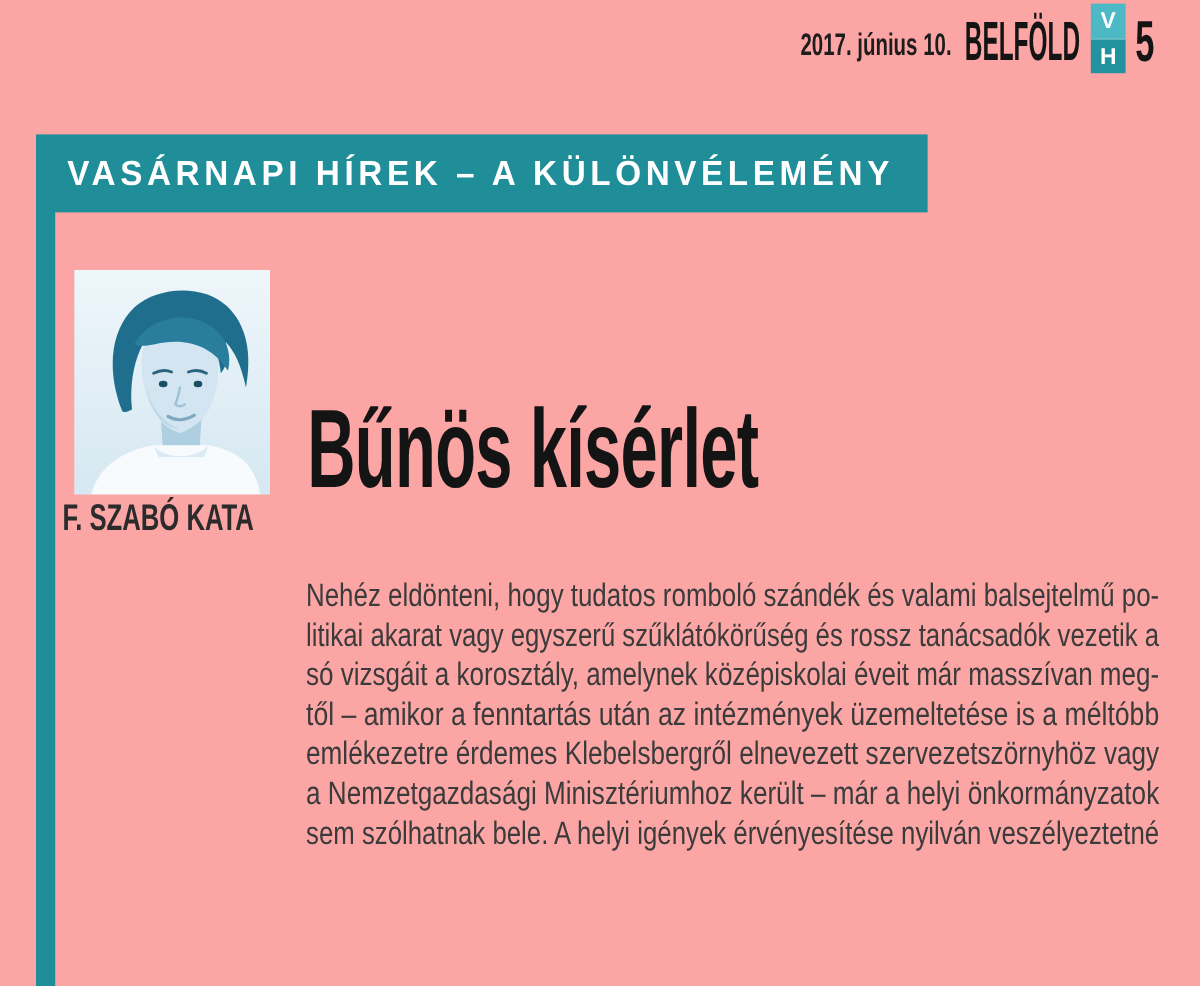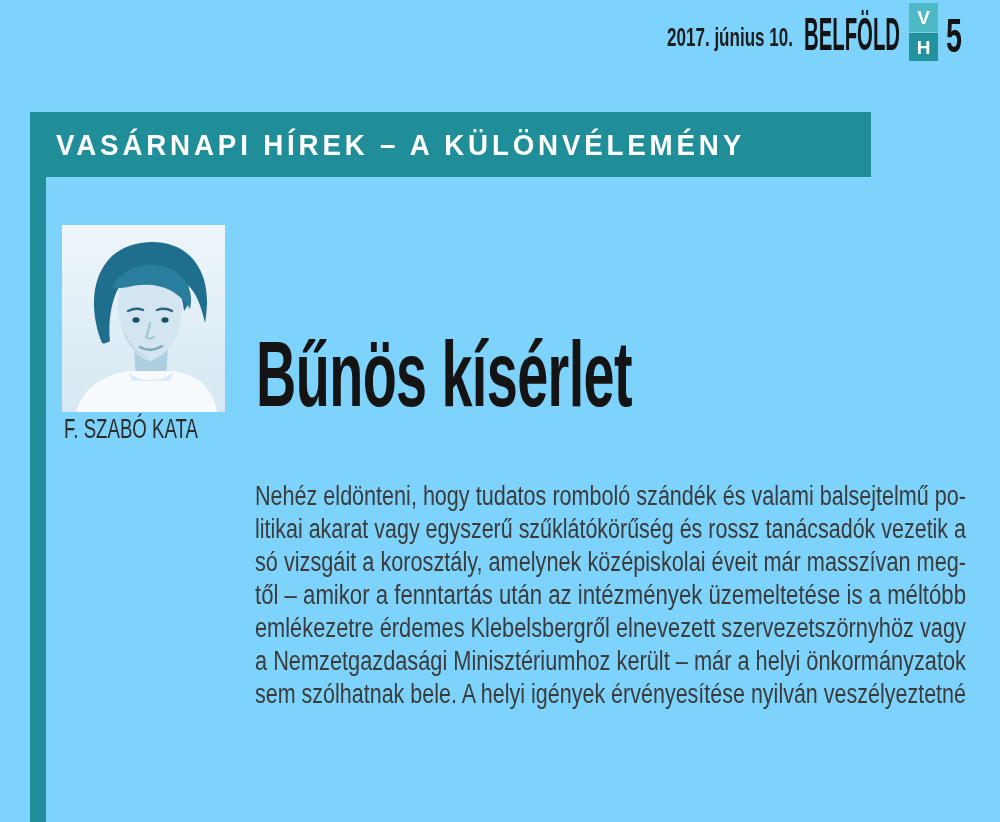--- a/index.html
+++ b/index.html
@@ -10,43 +10,43 @@
     --body_text:#3b3b3b;
     --masthead_black:#1d1d1d;
     --band_text:#ffffff;
     --photo_bg:#e3eff7;
   }
   *{margin:0;padding:0;box-sizing:border-box;}
   html,body{background:#ffffff;}
   .page{
     position:relative;
     width:1000px;height:822px;
-    background:#7dd3fc;
+    background:#fca5a5;
     overflow:hidden;
     font-family:"Liberation Sans","DejaVu Sans",sans-serif;
   }
   .fit{display:inline-block;white-space:nowrap;transform-origin:0 50%;}
   
   .m-date{position:absolute;left:667px;top:22px;font-size:26px;font-weight:700;color:var(--masthead_black);}
   .m-section{position:absolute;left:804px;top:7px;font-size:46px;font-weight:700;letter-spacing:0;color:var(--headline_black);}
   .m-logo{position:absolute;left:909px;top:3px;width:29px;height:58px;}
   .m-logo .sq{width:29px;height:29px;display:flex;align-items:center;justify-content:center;
       color:#fff;font-weight:700;font-size:19px;line-height:1;}
   .m-logo .sq.v{background:var(--logo_top_teal);}
   .m-logo .sq.h{background:var(--logo_bottom_teal);border-top:1px solid #7fd0d8;}
   .m-pagenum{position:absolute;left:946px;top:8px;font-size:48px;font-weight:700;color:var(--headline_black);}
   
-  .band{position:absolute;left:30px;top:112px;width:841px;height:65px;background:var(--brand_teal);}
+  .band{position:absolute;left:30px;top:112px;width:743px;height:65px;background:var(--brand_teal);}
   .band-title{position:absolute;left:26px;top:0;height:65px;line-height:67px;
       font-size:29px;font-weight:700;letter-spacing:4px;color:var(--band_text);}
   .left-rule{position:absolute;left:30px;top:176px;width:16px;height:646px;background:var(--brand_teal);}
   
   .photo{position:absolute;left:62px;top:225px;width:163px;height:187px;background:var(--photo_bg);overflow:hidden;}
   .photo svg{display:block;width:100%;height:100%;}
-  .author{position:absolute;left:64px;top:414px;font-size:27px;font-weight:400;color:#2b2b2b;}
+  .author{position:absolute;left:52px;top:414px;font-size:31px;font-weight:700;color:#2b2b2b;}
   
   .headline{position:absolute;left:256px;top:328px;font-size:93px;line-height:93px;font-weight:700;
       color:var(--headline_black);letter-spacing:-1px;text-align:center;}
   
   .body{position:absolute;left:255px;top:480px;width:711px;color:var(--body_text);}
   .body .line{height:33px;}
   .body .line .fit{font-size:27px;line-height:33px;}
 </style>
 </head>
 <body>

